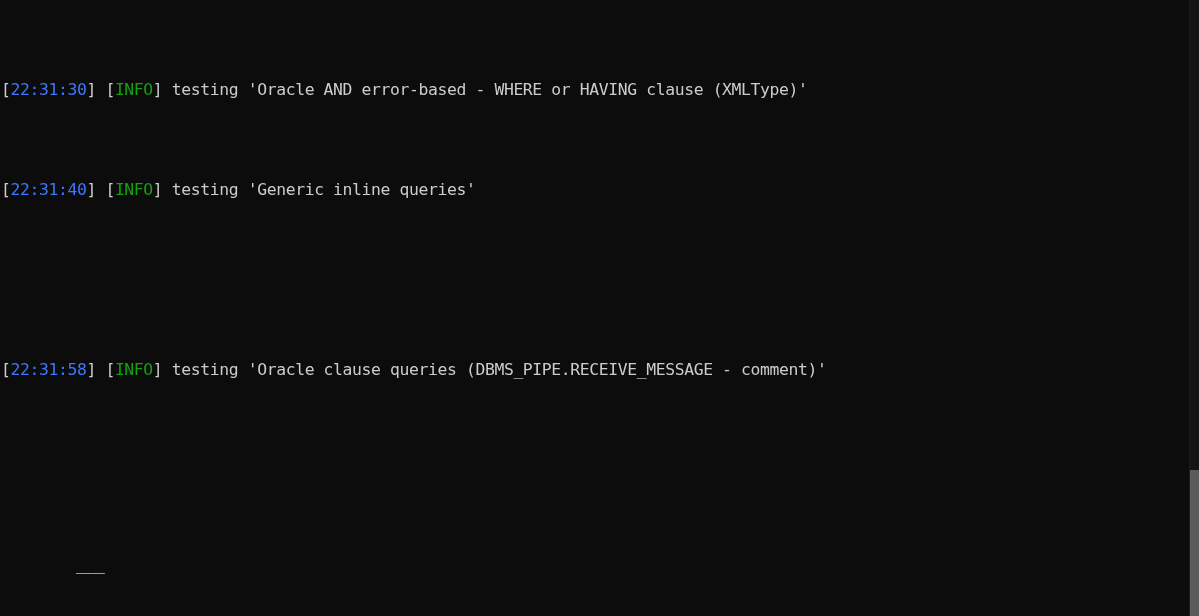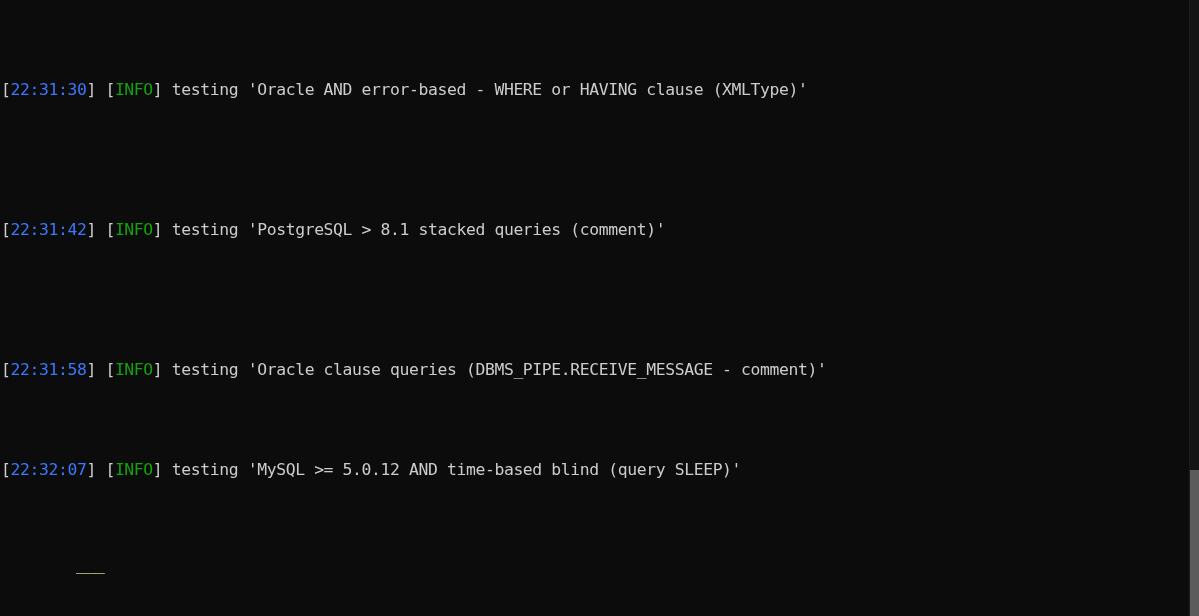--- a/index.html
+++ b/index.html
@@ -83,31 +83,30 @@
 <body>
 
 <div id="terminal">
 
   <div class="screen">
 
     
     <div class="line"><span class="br">[</span><span class="ts">22:31:30</span><span class="br">] [</span><span class="info">INFO</span><span class="br">] </span><span class="dim">testing 'Oracle AND error-based - WHERE or HAVING clause (XMLType)'</span></div>
 
     
+    <div class="line"><span class="br">[</span><span class="ts">22:31:40</span><span class="br">] [</span><span class="info">INFO</span><span class="br">] </span><span class="dim">testing 'Generic inline queries'</span></div>
 
     
-    <div class="line"><span class="br">[</span><span class="ts">22:31:42</span><span class="br">] [</span><span class="info">INFO</span><span class="br">] </span><span class="dim">testing 'PostgreSQL &gt; 8.1 stacked queries (comment)'</span></div>
 
     
 
     
     <div class="line"><span class="br">[</span><span class="ts">22:31:58</span><span class="br">] [</span><span class="info">INFO</span><span class="br">] </span><span class="dim">testing 'Oracle clause queries (DBMS_PIPE.RECEIVE_MESSAGE - comment)'</span></div>
 
     
-    <div class="line"><span class="br">[</span><span class="ts">22:32:07</span><span class="br">] [</span><span class="info">INFO</span><span class="br">] </span><span class="dim">testing 'MySQL &gt;= 5.0.12 AND time-based blind (query SLEEP)'</span></div>
 
     
     
 
     
     
 
     
     
     

